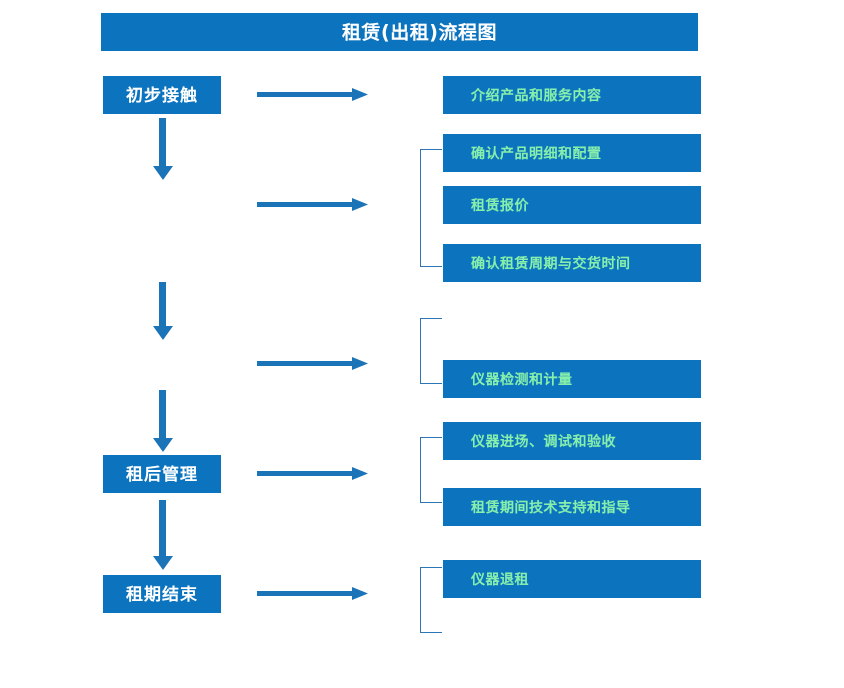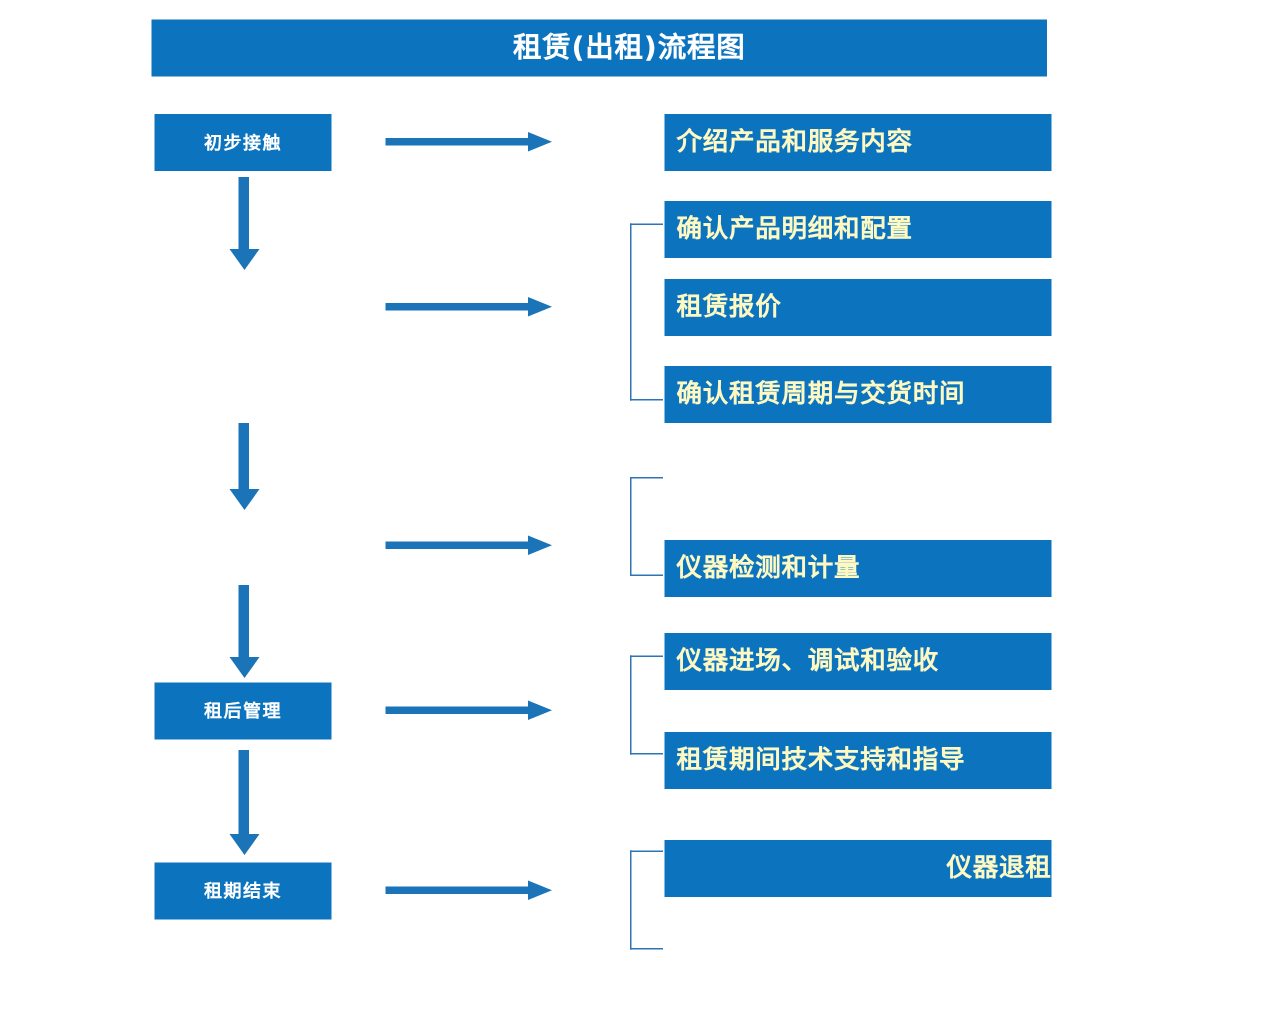--- a/index.html
+++ b/index.html
@@ -41,39 +41,39 @@
   
   .stage-box {
     position: absolute;
     background: #0C74BE;
     display: flex;
     align-items: center;
     justify-content: center;
   }
   .stage-box .stage-text {
     color: #ffffff;
-    font-size: 12px;
+    font-size: 17px;
     font-weight: bold;
     line-height: 1;
     letter-spacing: 1px;
   }
 
   
   .detail-box {
     position: absolute;
     background: #0C74BE;
     display: flex;
     align-items: center;
   }
   .detail-box .detail-text {
-    color: #fef9c3;
-    font-size: 17px;
+    color: #86efac;
+    font-size: 14px;
     font-weight: bold;
     line-height: 1;
-    padding-left: 8px;
+    padding-left: 28px;
     letter-spacing: 0.5px;
   }
 
   
   .arrow-h, .arrow-v {
     position: absolute;
   }
   .arrow-h svg, .arrow-v svg {
     display: block;
     overflow: visible;
@@ -205,18 +205,18 @@
   </div>
 
   <div class="detail-box" style="left:443px; top:422px; width:258px; height:38px;">
     <span class="detail-text">仪器进场、调试和验收</span>
   </div>
 
   <div class="detail-box" style="left:443px; top:488px; width:258px; height:38px;">
     <span class="detail-text">租赁期间技术支持和指导</span>
   </div>
 
-  <div class="detail-box" style="left:443px; top:560px; width:258px; height:38px;justify-content:flex-end;">
+  <div class="detail-box" style="left:443px; top:560px; width:258px; height:38px;">
     <span class="detail-text">仪器退租</span>
   </div>
 
 
 </div>
 
 </body></html>

